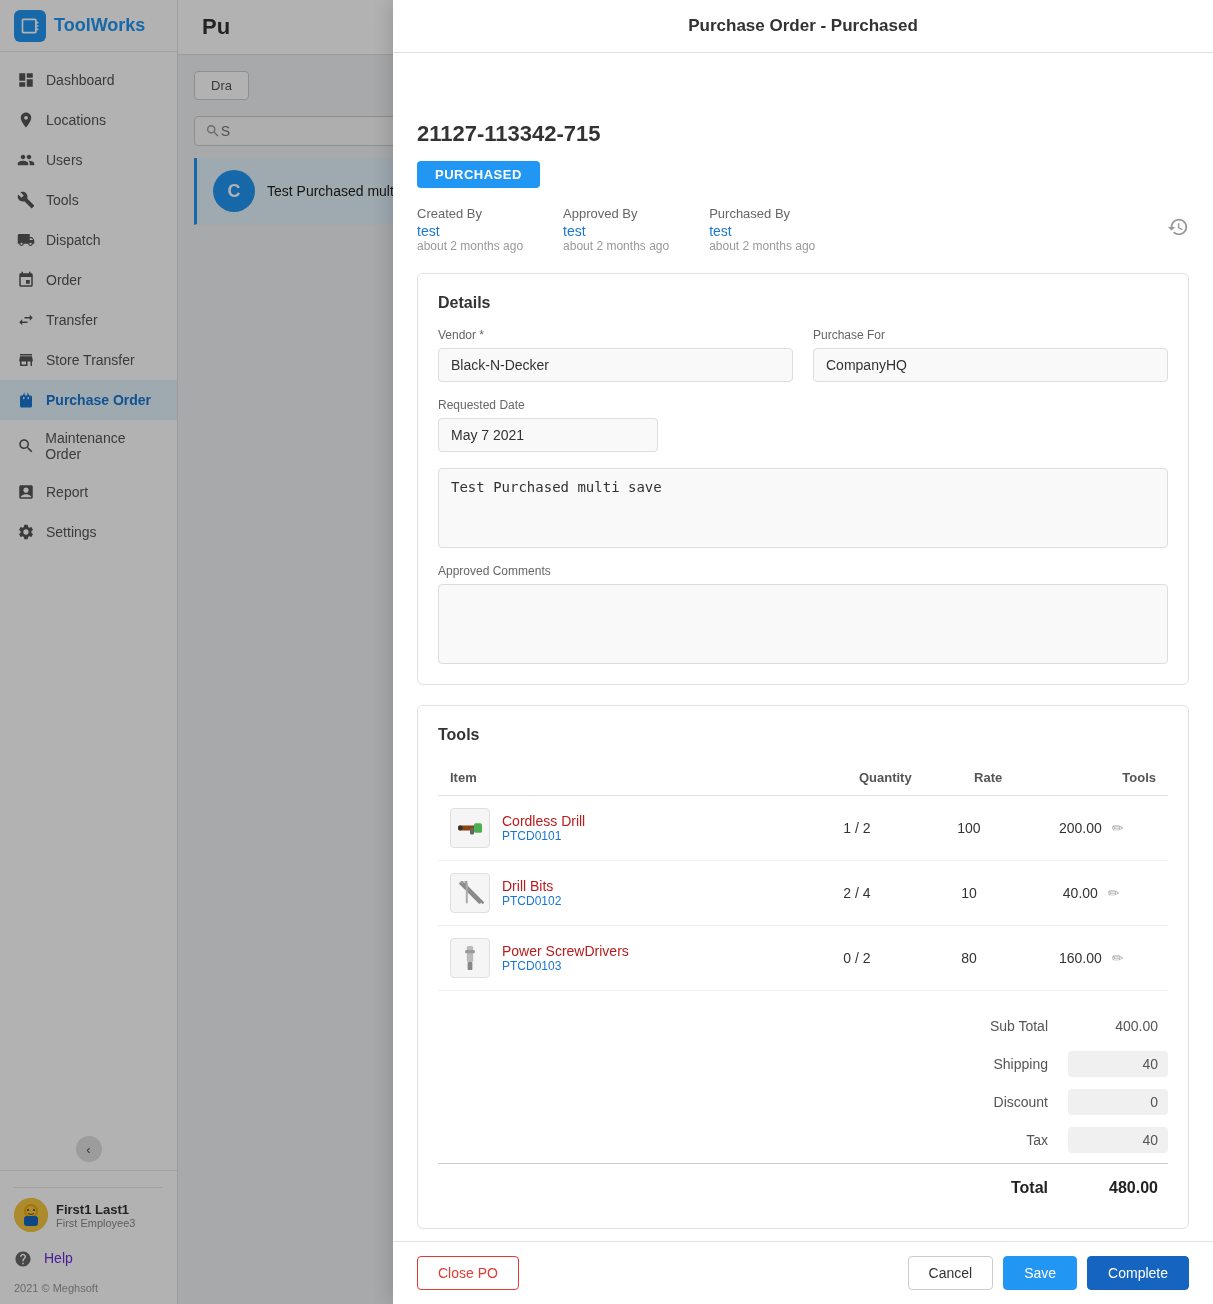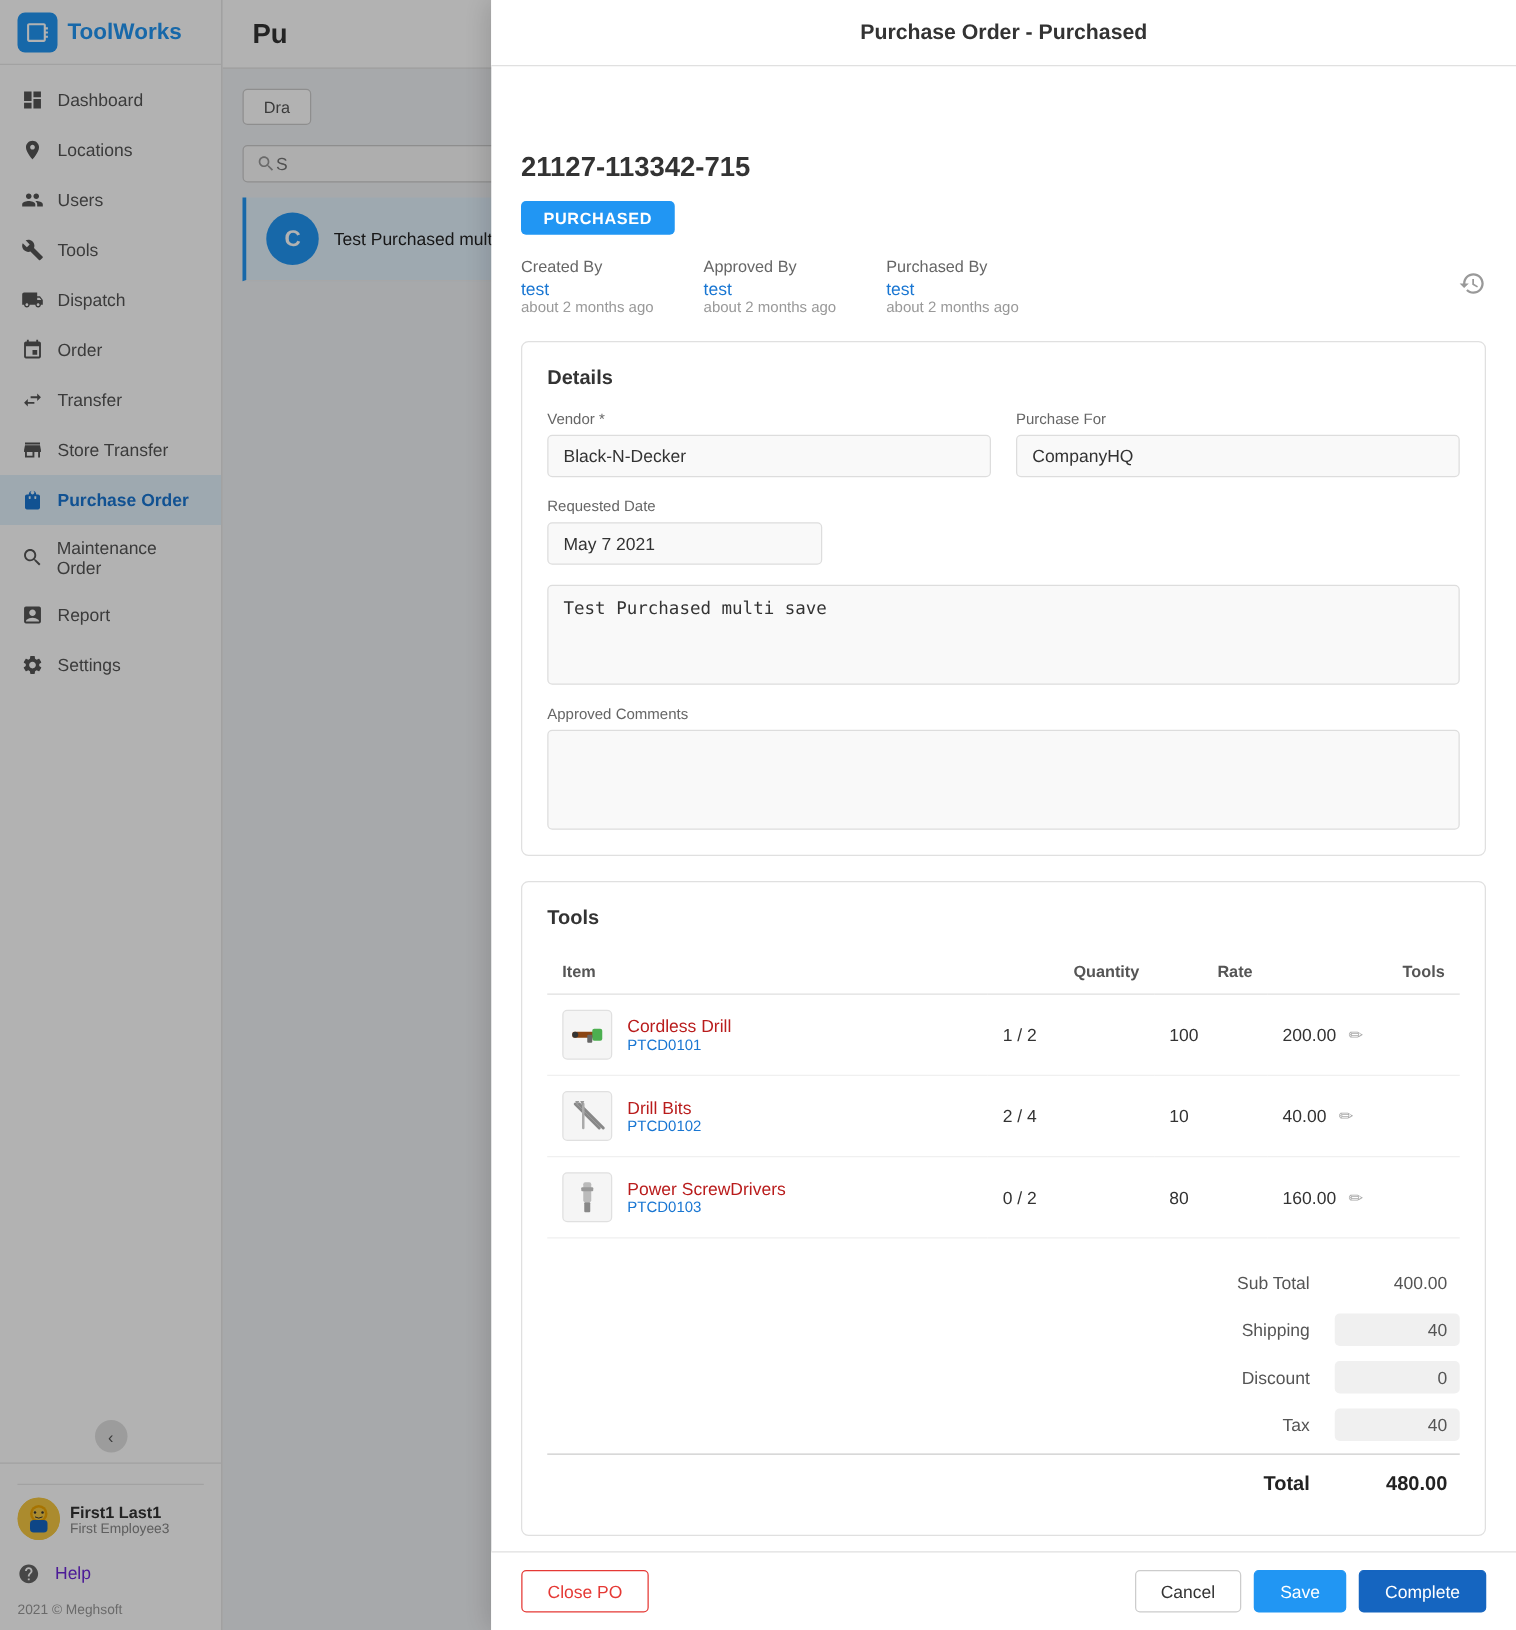--- a/index.html
+++ b/index.html
@@ -190,21 +190,21 @@
       border-bottom: 1px solid #e0e0e0;
     }
     .tools-table th.right { text-align: right; }
     .tools-table td {
       padding: 12px;
       font-size: 14px;
       color: #333;
       border-bottom: 1px solid #f0f0f0;
       vertical-align: middle;
     }
-    .tools-table td.right { text-align: left; }
+    .tools-table td.right { text-align: center; }
     .tool-item-cell { display: flex; align-items: center; gap: 12px; }
     .tool-thumbnail {
       width: 40px; height: 40px;
       border: 1px solid #e0e0e0;
       border-radius: 4px;
       background: #f5f5f5;
       display: flex; align-items: center; justify-content: center;
       overflow: hidden;
     }
     .tool-name { font-size: 14px; font-weight: 500; color: #b91c1c; }

